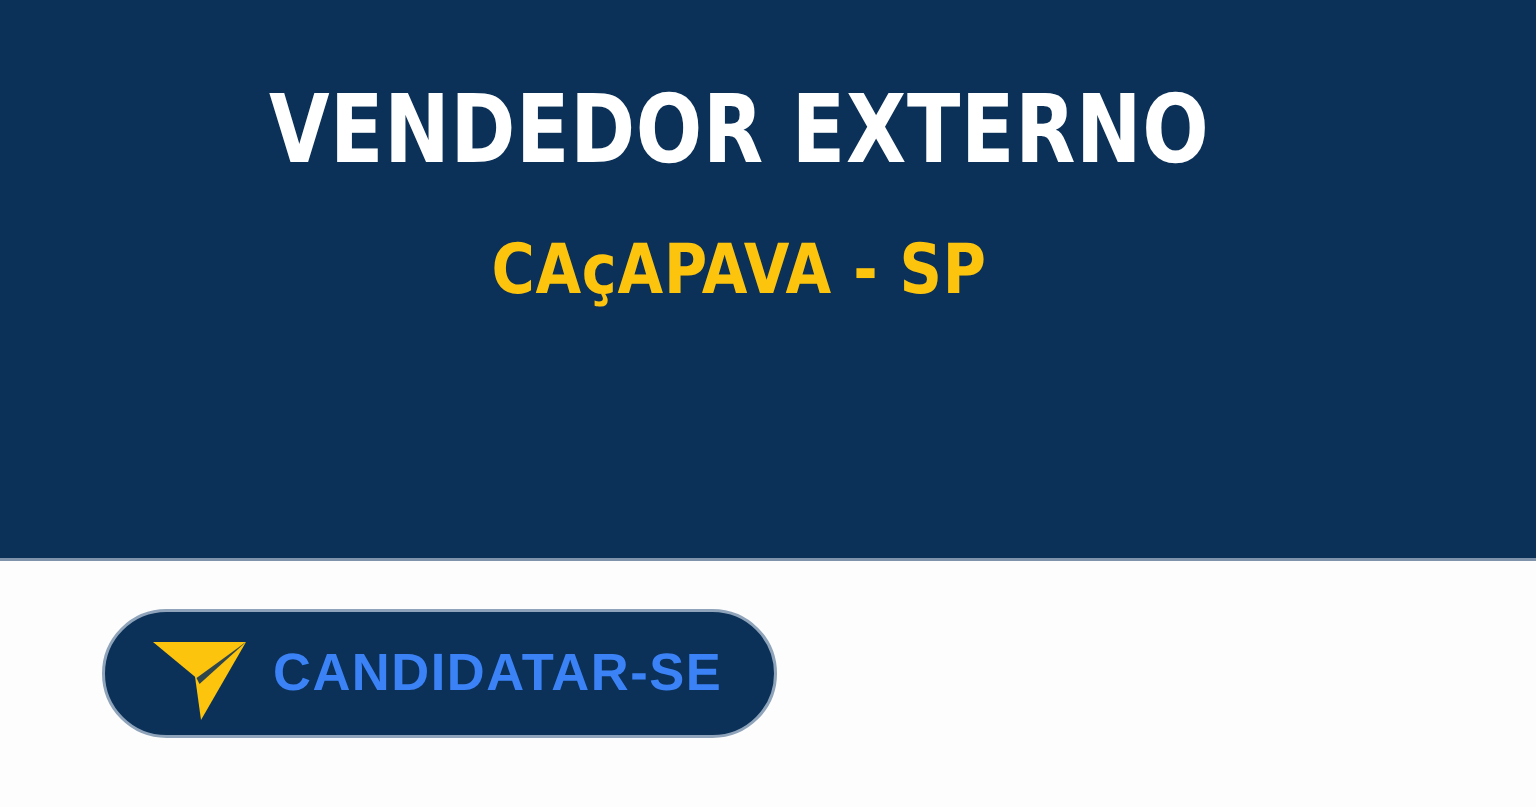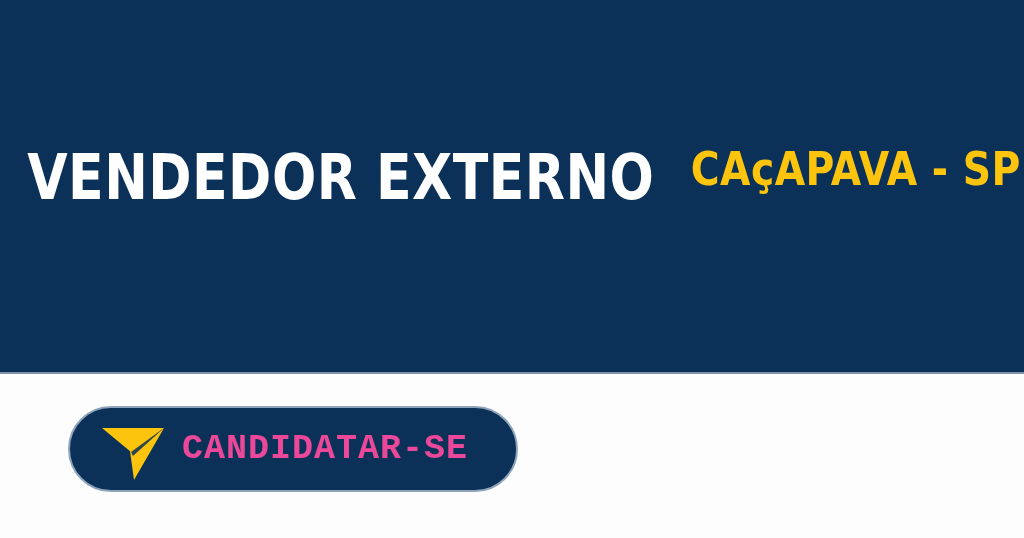--- a/index.html
+++ b/index.html
@@ -31,20 +31,21 @@
     box-sizing: border-box;
     border-bottom: 2px solid #7f93ab;
   }
   #hero-inner {
     position: absolute;
     left: 0;
     top: 0;
     width: 986px;
     height: 300px;
     display: flex;
+    flex-direction: column;
     align-items: center;
     justify-content: flex-start;
   }
   #job-title {
     margin-top: 55px;
     font-family: "Liberation Sans Narrow", "DejaVu Sans Condensed", "Liberation Sans", sans-serif;
     font-weight: 700;
     font-size: 63px;
     line-height: 1;
     letter-spacing: 0.5px;
@@ -96,25 +97,25 @@
   }
   #send-icon {
     margin-left: 30px;
     width: 66px;
     height: 66px;
     flex: 0 0 auto;
     display: block;
   }
   #apply-label {
     margin-left: 16px;
-    font-family: Liberation Mono, monospace;
+    font-family: Liberation Sans, sans-serif;
     font-weight: 700;
     font-size: 35px;
     letter-spacing: 1.0px;
-    color: #ec4899;
+    color: #3b82f6;
     white-space: nowrap;
   }
 </style>
 </head>
 <body>
 
 <div id="page">
 
   <div id="hero">
     <div id="hero-inner">

